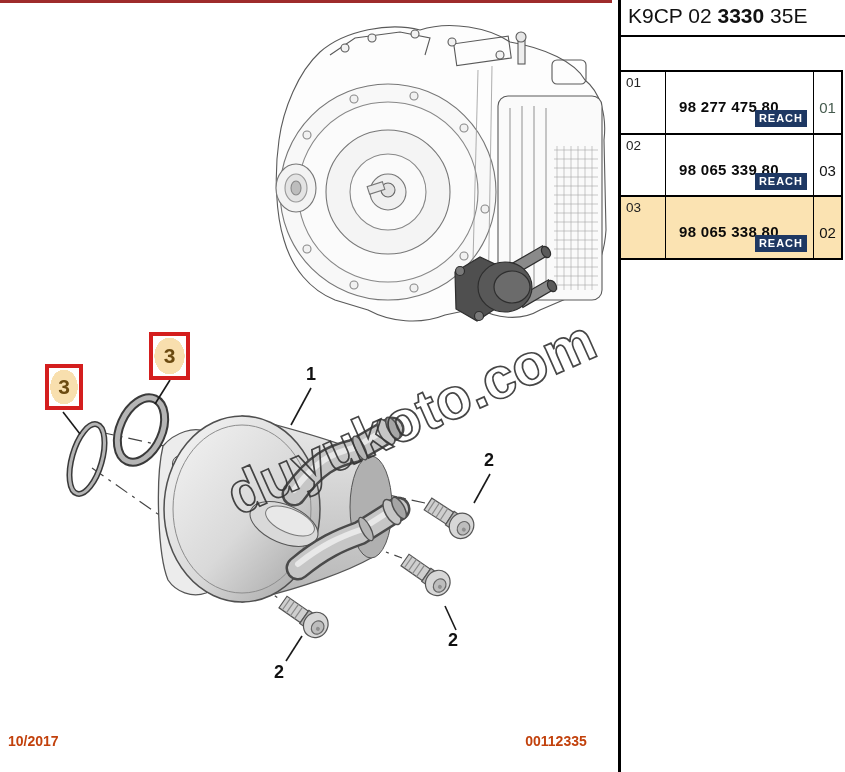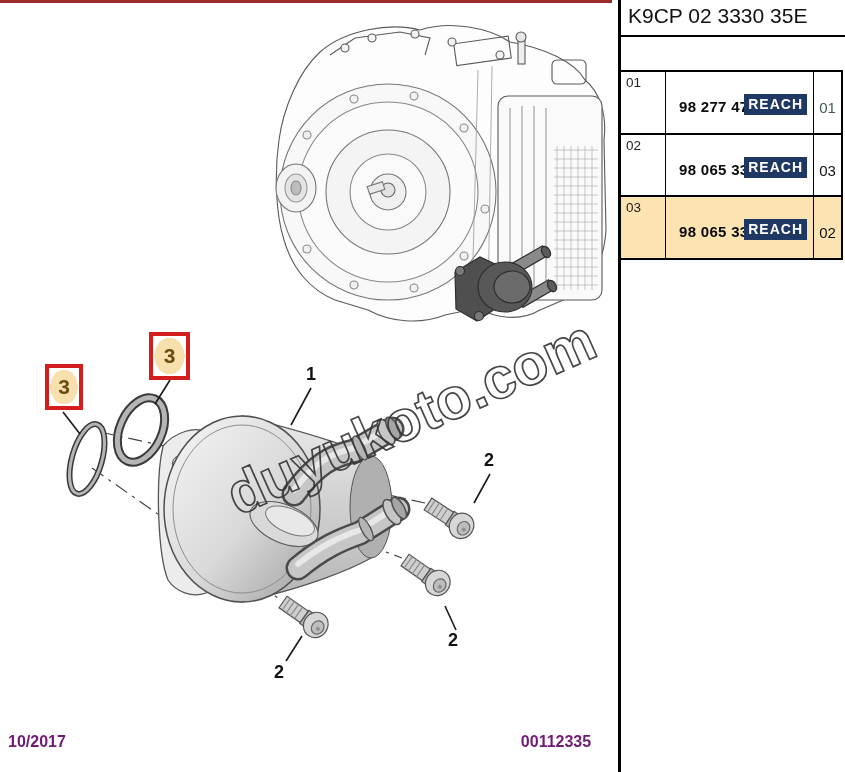--- a/index.html
+++ b/index.html
@@ -7,50 +7,50 @@
        font-family:"Liberation Sans",sans-serif;}
 
   
   .top-line{position:absolute;left:0;top:0;width:612px;height:3px;background:#9e2b2b;}
   .divider-v{position:absolute;left:618px;top:0;width:3px;height:772px;background:#000;}
 
   
   .title-box{position:absolute;left:621px;top:0;width:224px;height:31px;
              border-bottom:2px solid #000;font-size:21px;color:#111;
              padding-left:7px;padding-top:4px;box-sizing:content-box;white-space:nowrap;}
-  .title-box b{font-weight:normal;}
+  .title-box b{font-weight:bold;}
 
   .ptable{position:absolute;left:621px;top:70px;width:222px;height:190px;
           border-top:2px solid #000;border-bottom:2px solid #000;border-right:2px solid #000;
           box-sizing:border-box;display:flex;flex-direction:column;}
   .prow{flex:1;display:grid;grid-template-columns:45px 1fr 27px;border-bottom:2px solid #000;
         position:relative;background:#fff;}
   .prow:last-child{border-bottom:none;}
   .prow.hl{background:#fbe3b2;}
   .cell-no{border-right:1.5px solid #000;font-size:13.5px;color:#222;padding:3px 0 0 5px;}
   .cell-main{border-right:1.5px solid #000;position:relative;}
   .pn{position:absolute;left:13px;top:26px;font-weight:bold;font-size:15px;
       letter-spacing:.3px;color:#0a0a0a;white-space:nowrap;}
-  .badge{position:absolute;right:6px;top:22px;background:#1e3863;color:#fff;
-         font-size:14px;font-weight:bold;letter-spacing:1px;padding:2px 4px 3px;}
+  .badge{position:absolute;right:6px;top:38px;background:#1e3863;color:#fff;
+         font-size:11px;font-weight:bold;letter-spacing:1px;padding:2px 4px 3px;}
   .cell-qty{display:flex;align-items:center;justify-content:center;font-size:15px;
             color:#111;padding-top:10px;}
   .prow:first-child .cell-qty{color:#455b4e;}
 
   
   .diagram{position:absolute;left:0;top:0;width:618px;height:772px;}
   .diagram svg{position:absolute;left:0;top:0;}
 
   .callout3{position:absolute;border:4px solid #d41e1e;
             background:radial-gradient(closest-side,#f8dfae 91%,#ffffff 92%);
             display:flex;align-items:center;justify-content:center;
             font-weight:bold;font-size:21px;color:#6b4a10;}
   .num{position:absolute;font-weight:bold;font-size:18px;color:#111;}
 
-  .footer-label{position:absolute;font-weight:bold;font-size:16px;color:#701a75;white-space:nowrap;}
+  .footer-label{position:absolute;font-weight:bold;font-size:14px;color:#c2410c;white-space:nowrap;}
   .f-date{left:8px;top:733px;}
   .f-doc{left:500px;top:733px;width:112px;text-align:center;}
 </style>
 </head>
 <body>
 
 <div id="app">
 
   <div class="top-line"></div>
   <div class="divider-v"></div>

